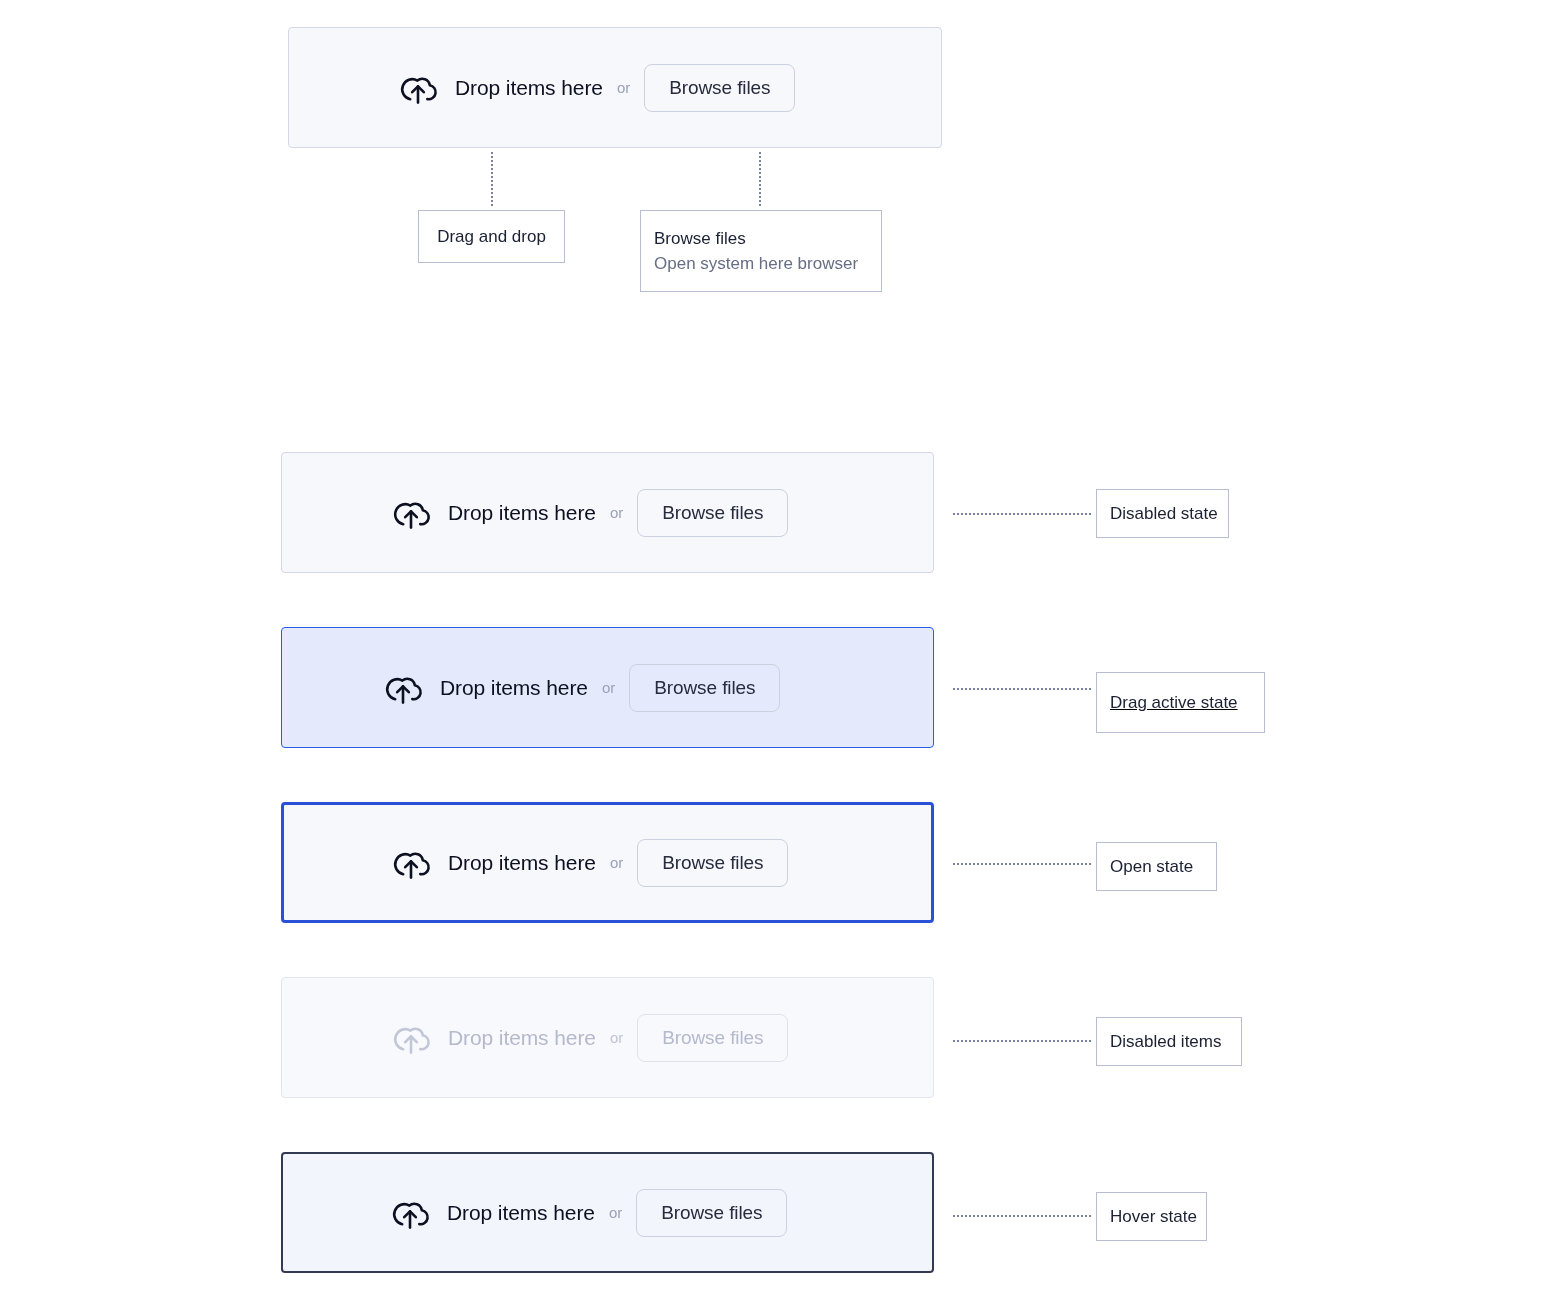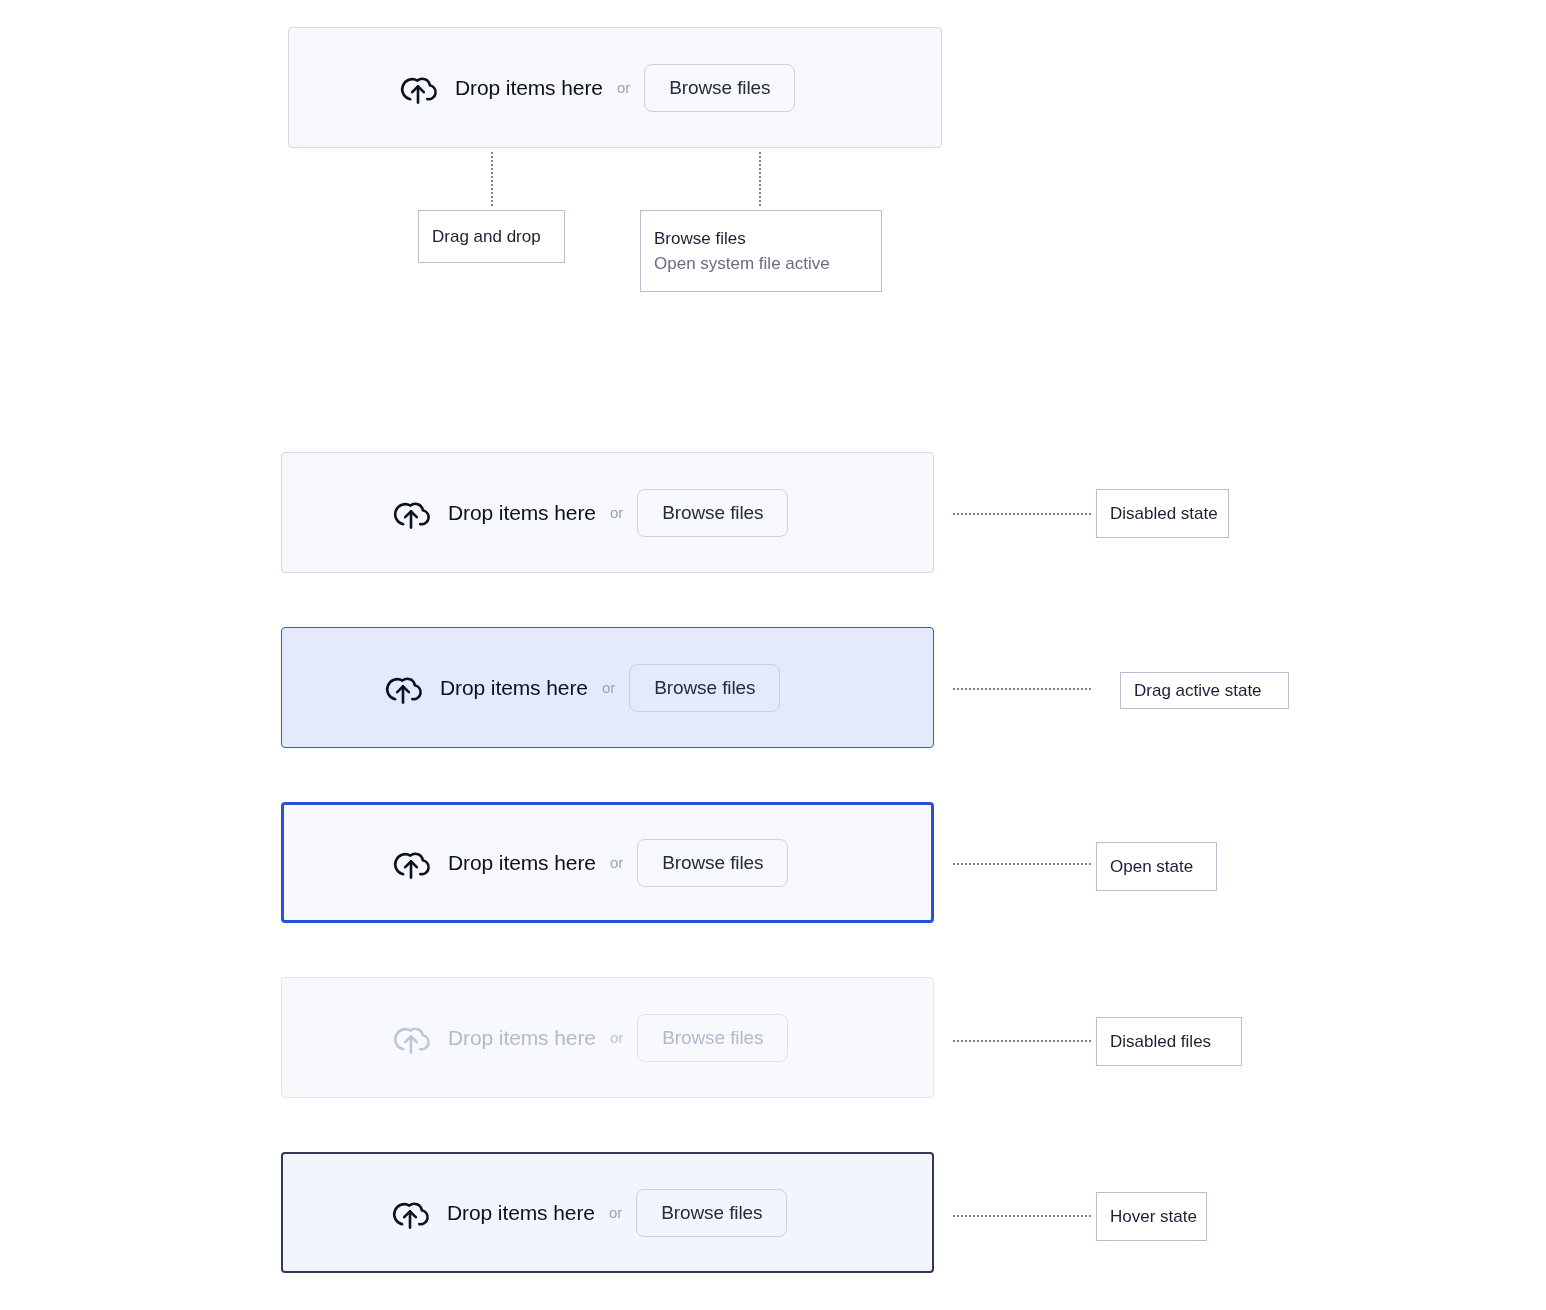--- a/index.html
+++ b/index.html
@@ -127,27 +127,27 @@
     </span>
     <span class="dz-label">Drop items here</span>
     <span class="dz-or">or</span>
     <button class="dz-browse">Browse files</button>
   </div>
 </div>
 
 <div class="conn-v" style="left:491px; top:152px; height:54px;"></div>
 <div class="conn-v" style="left:759px; top:152px; height:54px;"></div>
 
-<div class="callout" style="left:418px; top:210px; width:147px; height:53px;">
+<div class="callout" style="left:418px; top:210px; width:147px; height:53px;align-items:center;">
   <span class="callout-title">Drag and drop</span>
 </div>
 
 <div class="callout" style="left:640px; top:210px; width:242px; height:82px;">
   <span class="callout-title">Browse files</span>
-  <span class="callout-sub">Open system file active</span>
+  <span class="callout-sub">Open system here browser</span>
 </div>
 
 <div class="dropzone state-default" style="left:281px; top:452px; width:653px; height:121px;">
   <div class="dz-inner">
     <span class="dz-icon">
       <svg viewBox="0 0 42 42" width="42" height="42" fill="none" xmlns="http://www.w3.org/2000/svg">
         <path d="M13.2 32.2a10.1 10.1 0 1 1 7.2-18.6 7.6 7.6 0 0 1 12.4 4.6 6.9 6.9 0 0 1 -2.5 13.9" stroke="#0d1021" stroke-width="2.6" stroke-linecap="round" stroke-linejoin="round"></path>
         <line x1="21" y1="35.6" x2="21" y2="19.4" stroke="#0d1021" stroke-width="2.6" stroke-linecap="round"></line>
         <polyline points="15.2,25.2 21,19.3 26.8,25.2" stroke="#0d1021" stroke-width="2.6" stroke-linecap="round" stroke-linejoin="round"></polyline>
       </svg>
@@ -170,21 +170,21 @@
         <line x1="21" y1="35.6" x2="21" y2="19.4" stroke="#0d1021" stroke-width="2.6" stroke-linecap="round"></line>
         <polyline points="15.2,25.2 21,19.3 26.8,25.2" stroke="#0d1021" stroke-width="2.6" stroke-linecap="round" stroke-linejoin="round"></polyline>
       </svg>
     </span>
     <span class="dz-label">Drop items here</span>
     <span class="dz-or">or</span>
     <button class="dz-browse">Browse files</button>
   </div>
 </div>
 <div class="conn-h" style="left:953px; top:688px; width:138px;"></div>
-<div class="callout" style="left:1120px; top:672px; width:169px; height:37px;">
+<div class="callout" style="left:1096px; top:672px; width:169px; height:61px;text-decoration:underline;">
   <span class="callout-title">Drag active state</span>
 </div>
 
 <div class="dropzone state-focus" style="left:281px; top:802px; width:653px; height:121px;">
   <div class="dz-inner" style="margin-left:106px;">
     <span class="dz-icon">
       <svg viewBox="0 0 42 42" width="42" height="42" fill="none" xmlns="http://www.w3.org/2000/svg">
         <path d="M13.2 32.2a10.1 10.1 0 1 1 7.2-18.6 7.6 7.6 0 0 1 12.4 4.6 6.9 6.9 0 0 1 -2.5 13.9" stroke="#0d1021" stroke-width="2.6" stroke-linecap="round" stroke-linejoin="round"></path>
         <line x1="21" y1="35.6" x2="21" y2="19.4" stroke="#0d1021" stroke-width="2.6" stroke-linecap="round"></line>
         <polyline points="15.2,25.2 21,19.3 26.8,25.2" stroke="#0d1021" stroke-width="2.6" stroke-linecap="round" stroke-linejoin="round"></polyline>
@@ -209,21 +209,21 @@
         <polyline points="15.2,25.2 21,19.3 26.8,25.2" stroke="#c2c7d8" stroke-width="2.6" stroke-linecap="round" stroke-linejoin="round"></polyline>
       </svg>
     </span>
     <span class="dz-label">Drop items here</span>
     <span class="dz-or">or</span>
     <button class="dz-browse" disabled="">Browse files</button>
   </div>
 </div>
 <div class="conn-h" style="left:953px; top:1040px; width:138px;"></div>
 <div class="callout" style="left:1096px; top:1017px; width:146px; height:49px;">
-  <span class="callout-title">Disabled files</span>
+  <span class="callout-title">Disabled items</span>
 </div>
 
 <div class="dropzone state-hover" style="left:281px; top:1152px; width:653px; height:121px;">
   <div class="dz-inner" style="margin-left:106px;">
     <span class="dz-icon">
       <svg viewBox="0 0 42 42" width="42" height="42" fill="none" xmlns="http://www.w3.org/2000/svg">
         <path d="M13.2 32.2a10.1 10.1 0 1 1 7.2-18.6 7.6 7.6 0 0 1 12.4 4.6 6.9 6.9 0 0 1 -2.5 13.9" stroke="#0d1021" stroke-width="2.6" stroke-linecap="round" stroke-linejoin="round"></path>
         <line x1="21" y1="35.6" x2="21" y2="19.4" stroke="#0d1021" stroke-width="2.6" stroke-linecap="round"></line>
         <polyline points="15.2,25.2 21,19.3 26.8,25.2" stroke="#0d1021" stroke-width="2.6" stroke-linecap="round" stroke-linejoin="round"></polyline>
       </svg>

